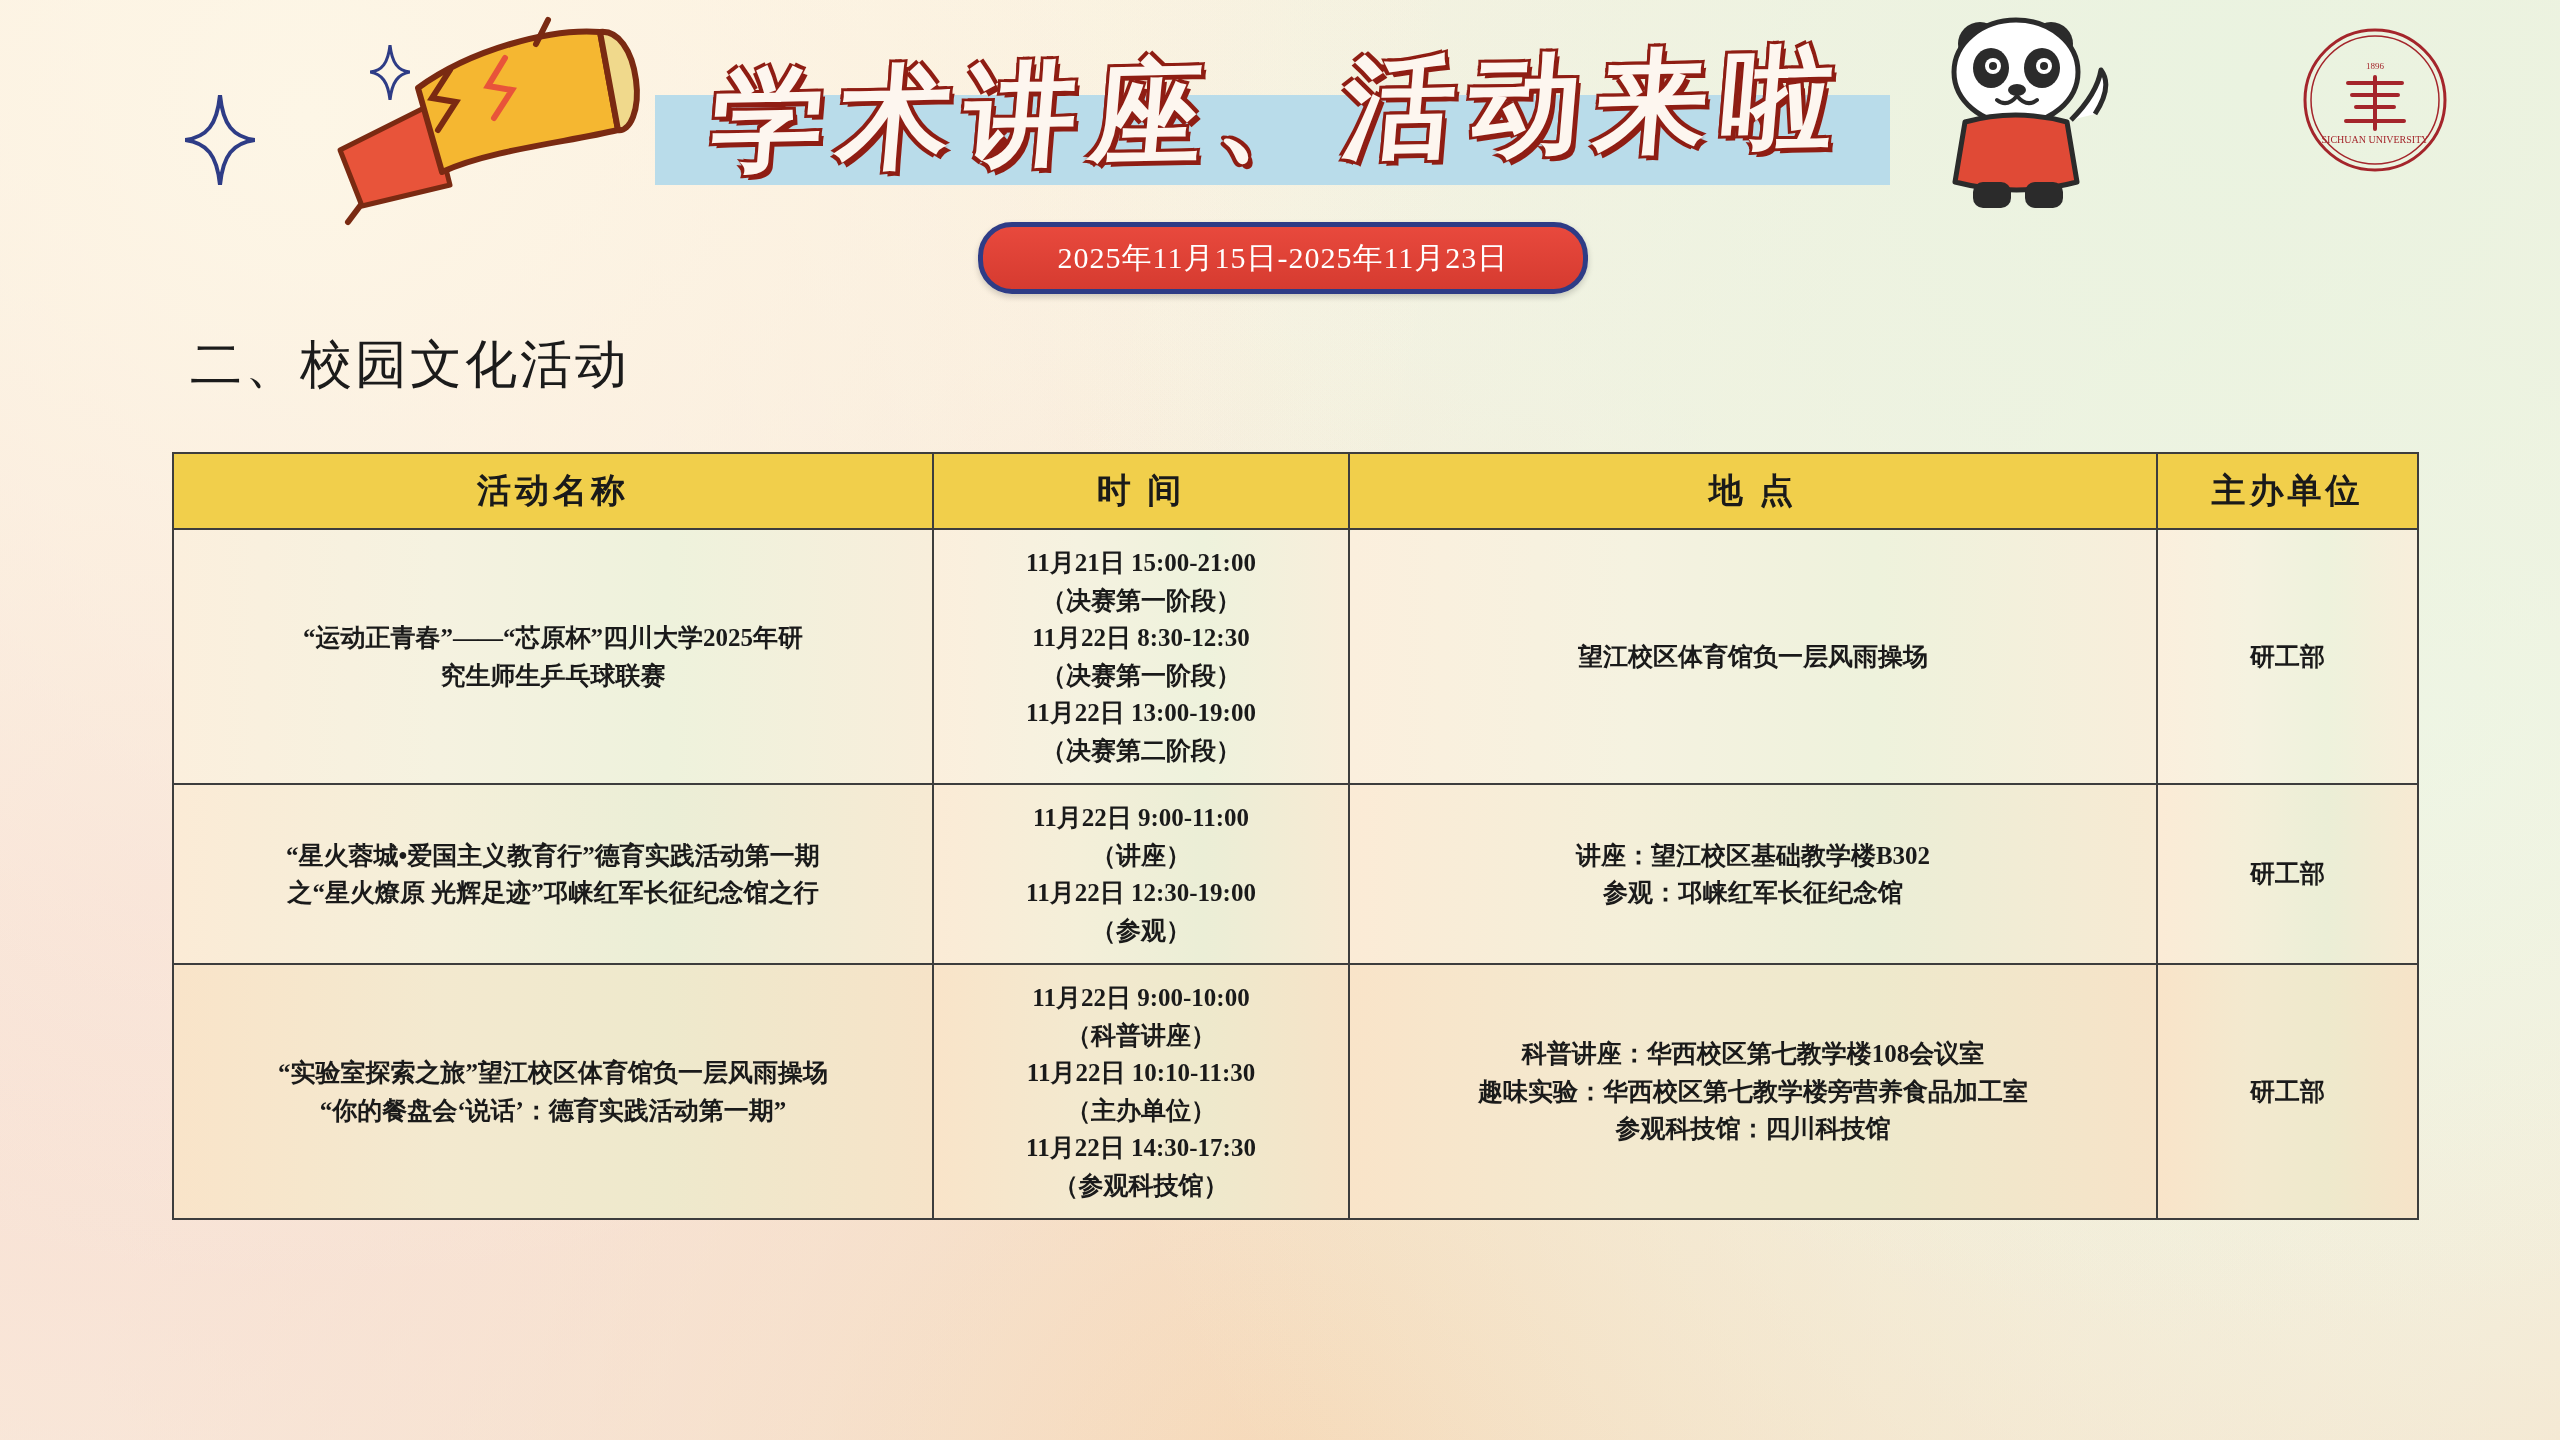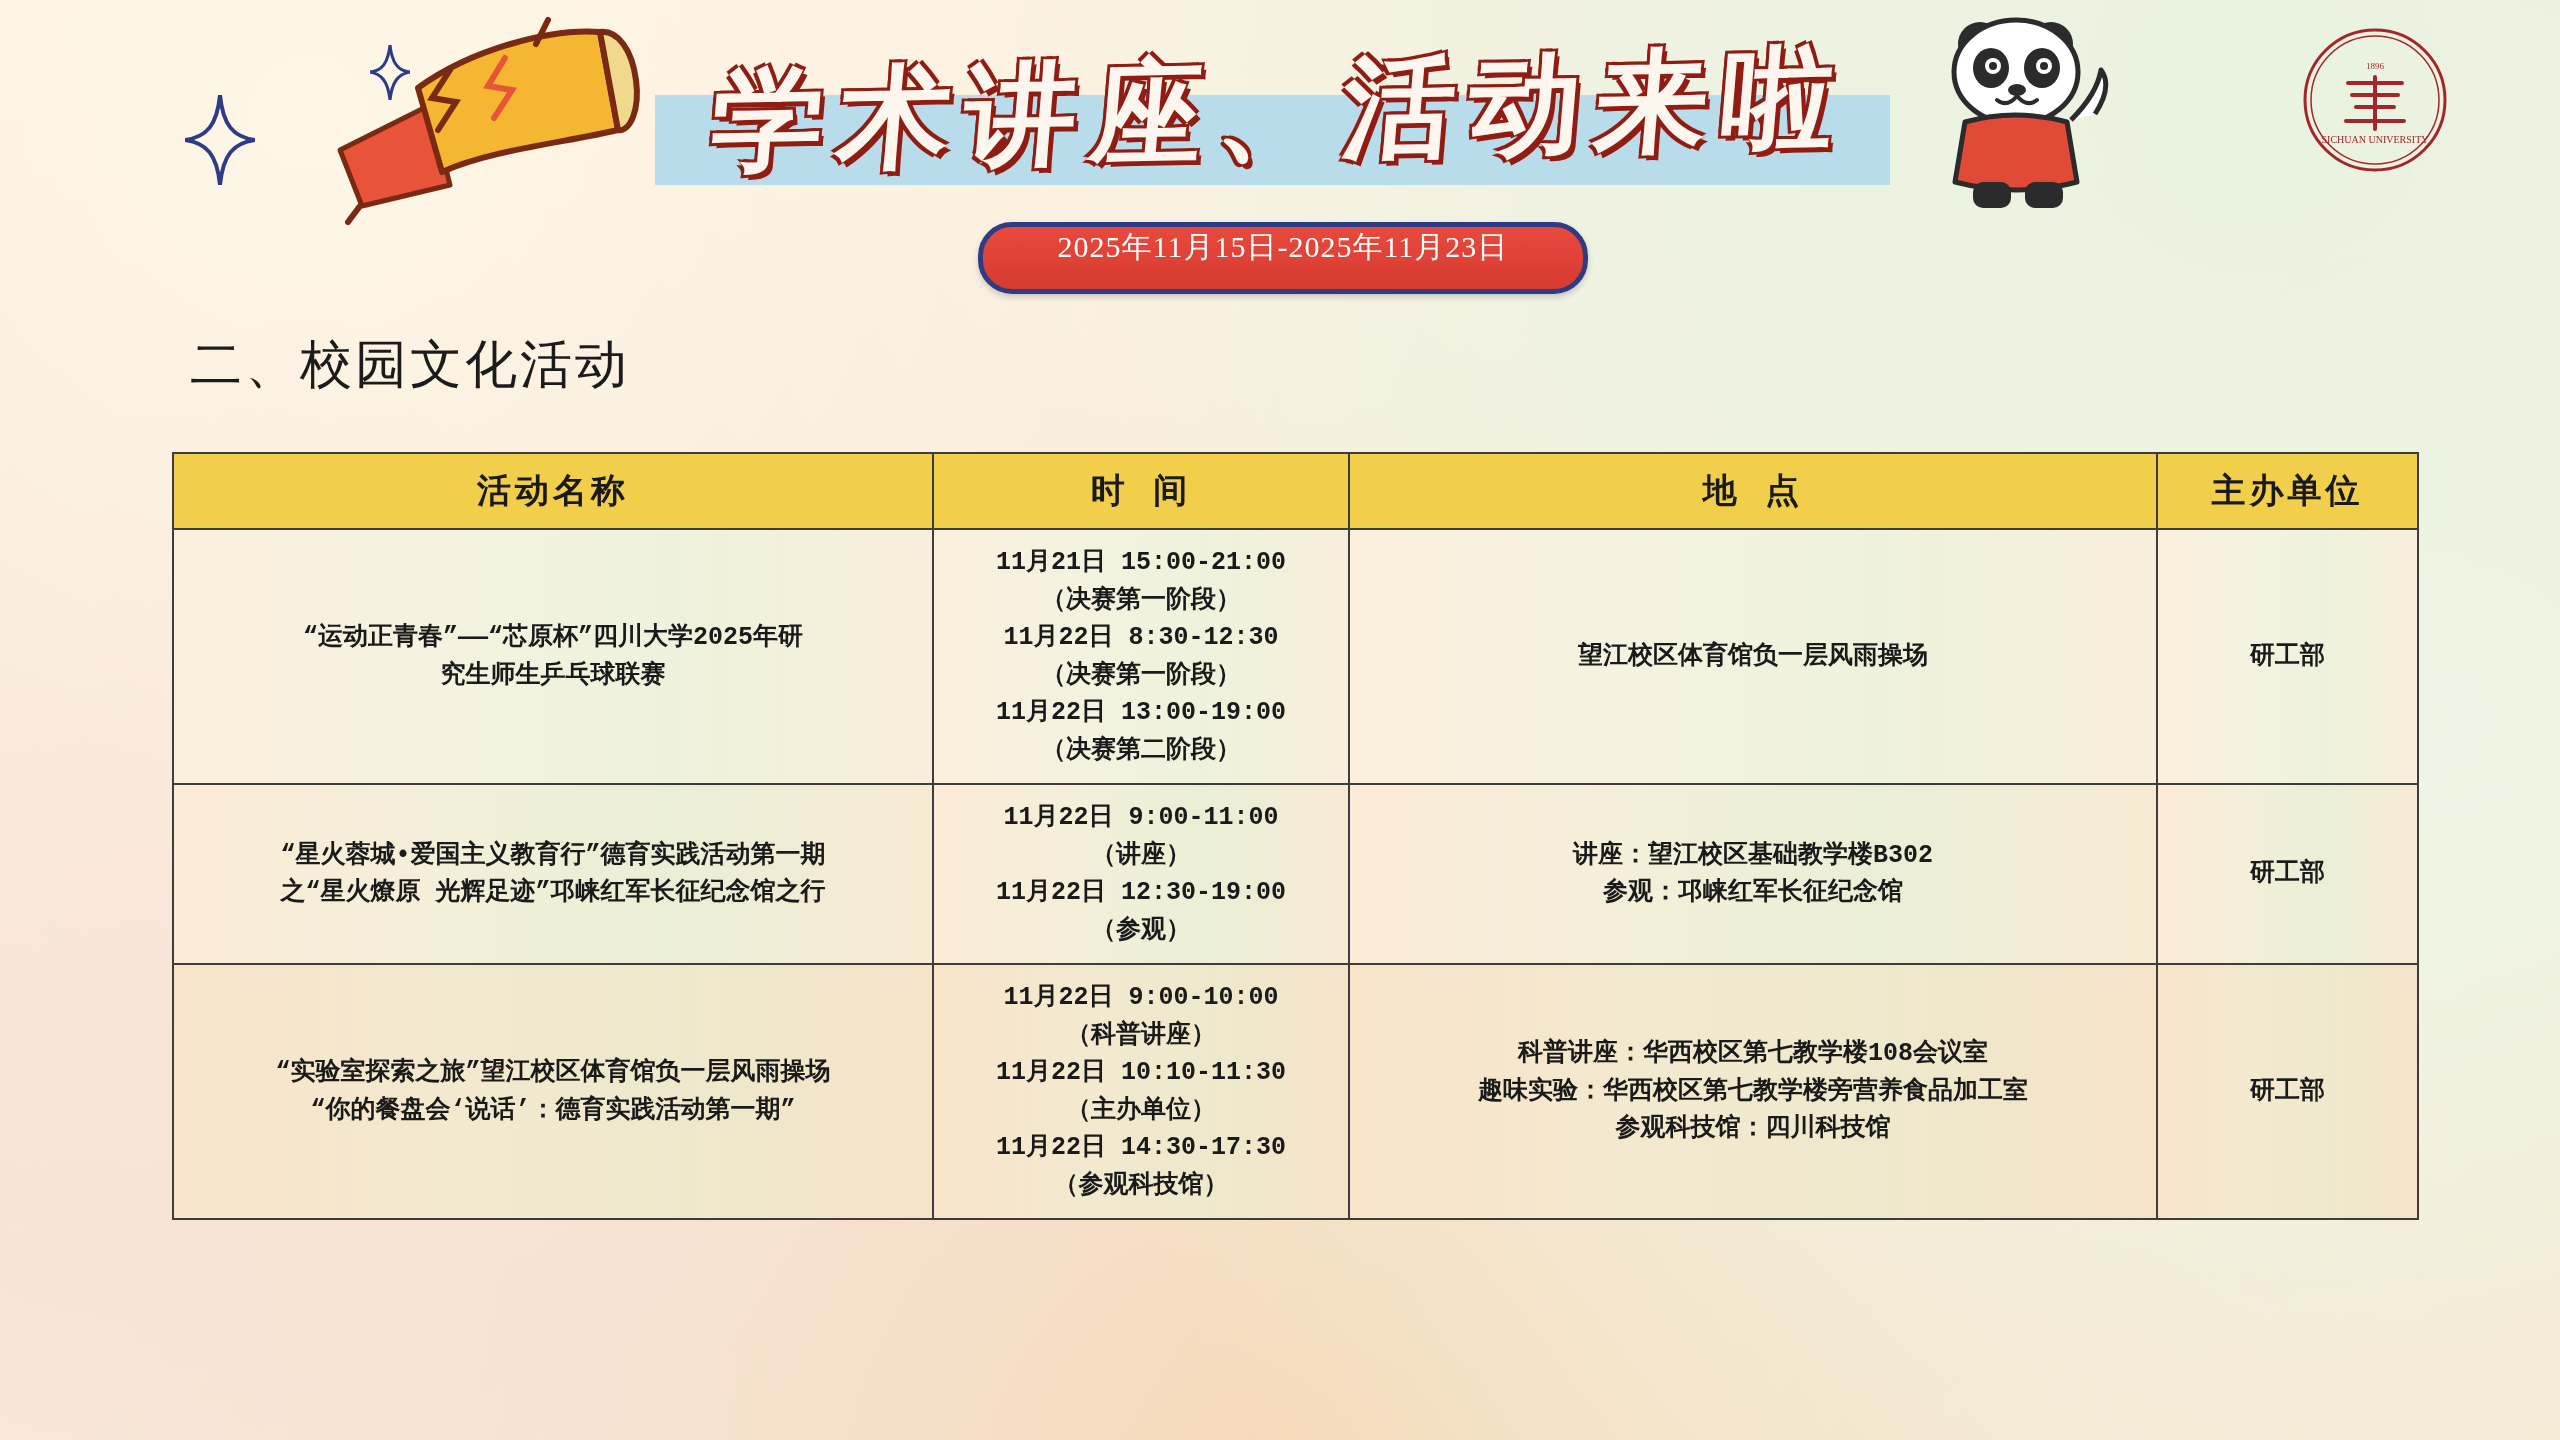--- a/index.html
+++ b/index.html
@@ -89,20 +89,21 @@
     position: absolute;
     left: 978px;
     top: 222px;
     width: 600px;
     height: 62px;
     border-radius: 34px;
     background: linear-gradient(180deg, #e8493d 0%, #d63b30 100%);
     border: 5px solid #2e3c86;
     box-shadow: 0 3px 6px rgba(0,0,0,0.18);
     display: flex;
+    align-items: center;
     justify-content: center;
   }
   .date-pill span {
     color: #ffffff;
     font-size: 30px;
     letter-spacing: 1px;
     font-family: "Liberation Serif", serif;
   }
 
   .panda {
@@ -144,21 +145,21 @@
     border-collapse: collapse;
     width: 100%;
     table-layout: fixed;
   }
 
   table.sched th,
   table.sched td {
     border: 2px solid #3d3d3d;
     text-align: center;
     vertical-align: middle;
-    font-family: Liberation Mono, monospace;
+    font-family: Liberation Serif, serif;
     font-weight: bold;
     color: #1a1a1a;
   }
 
   table.sched thead th {
     background: #f1cf4b;
     height: 72px;
     font-size: 34px;
     letter-spacing: 4px;
   }

